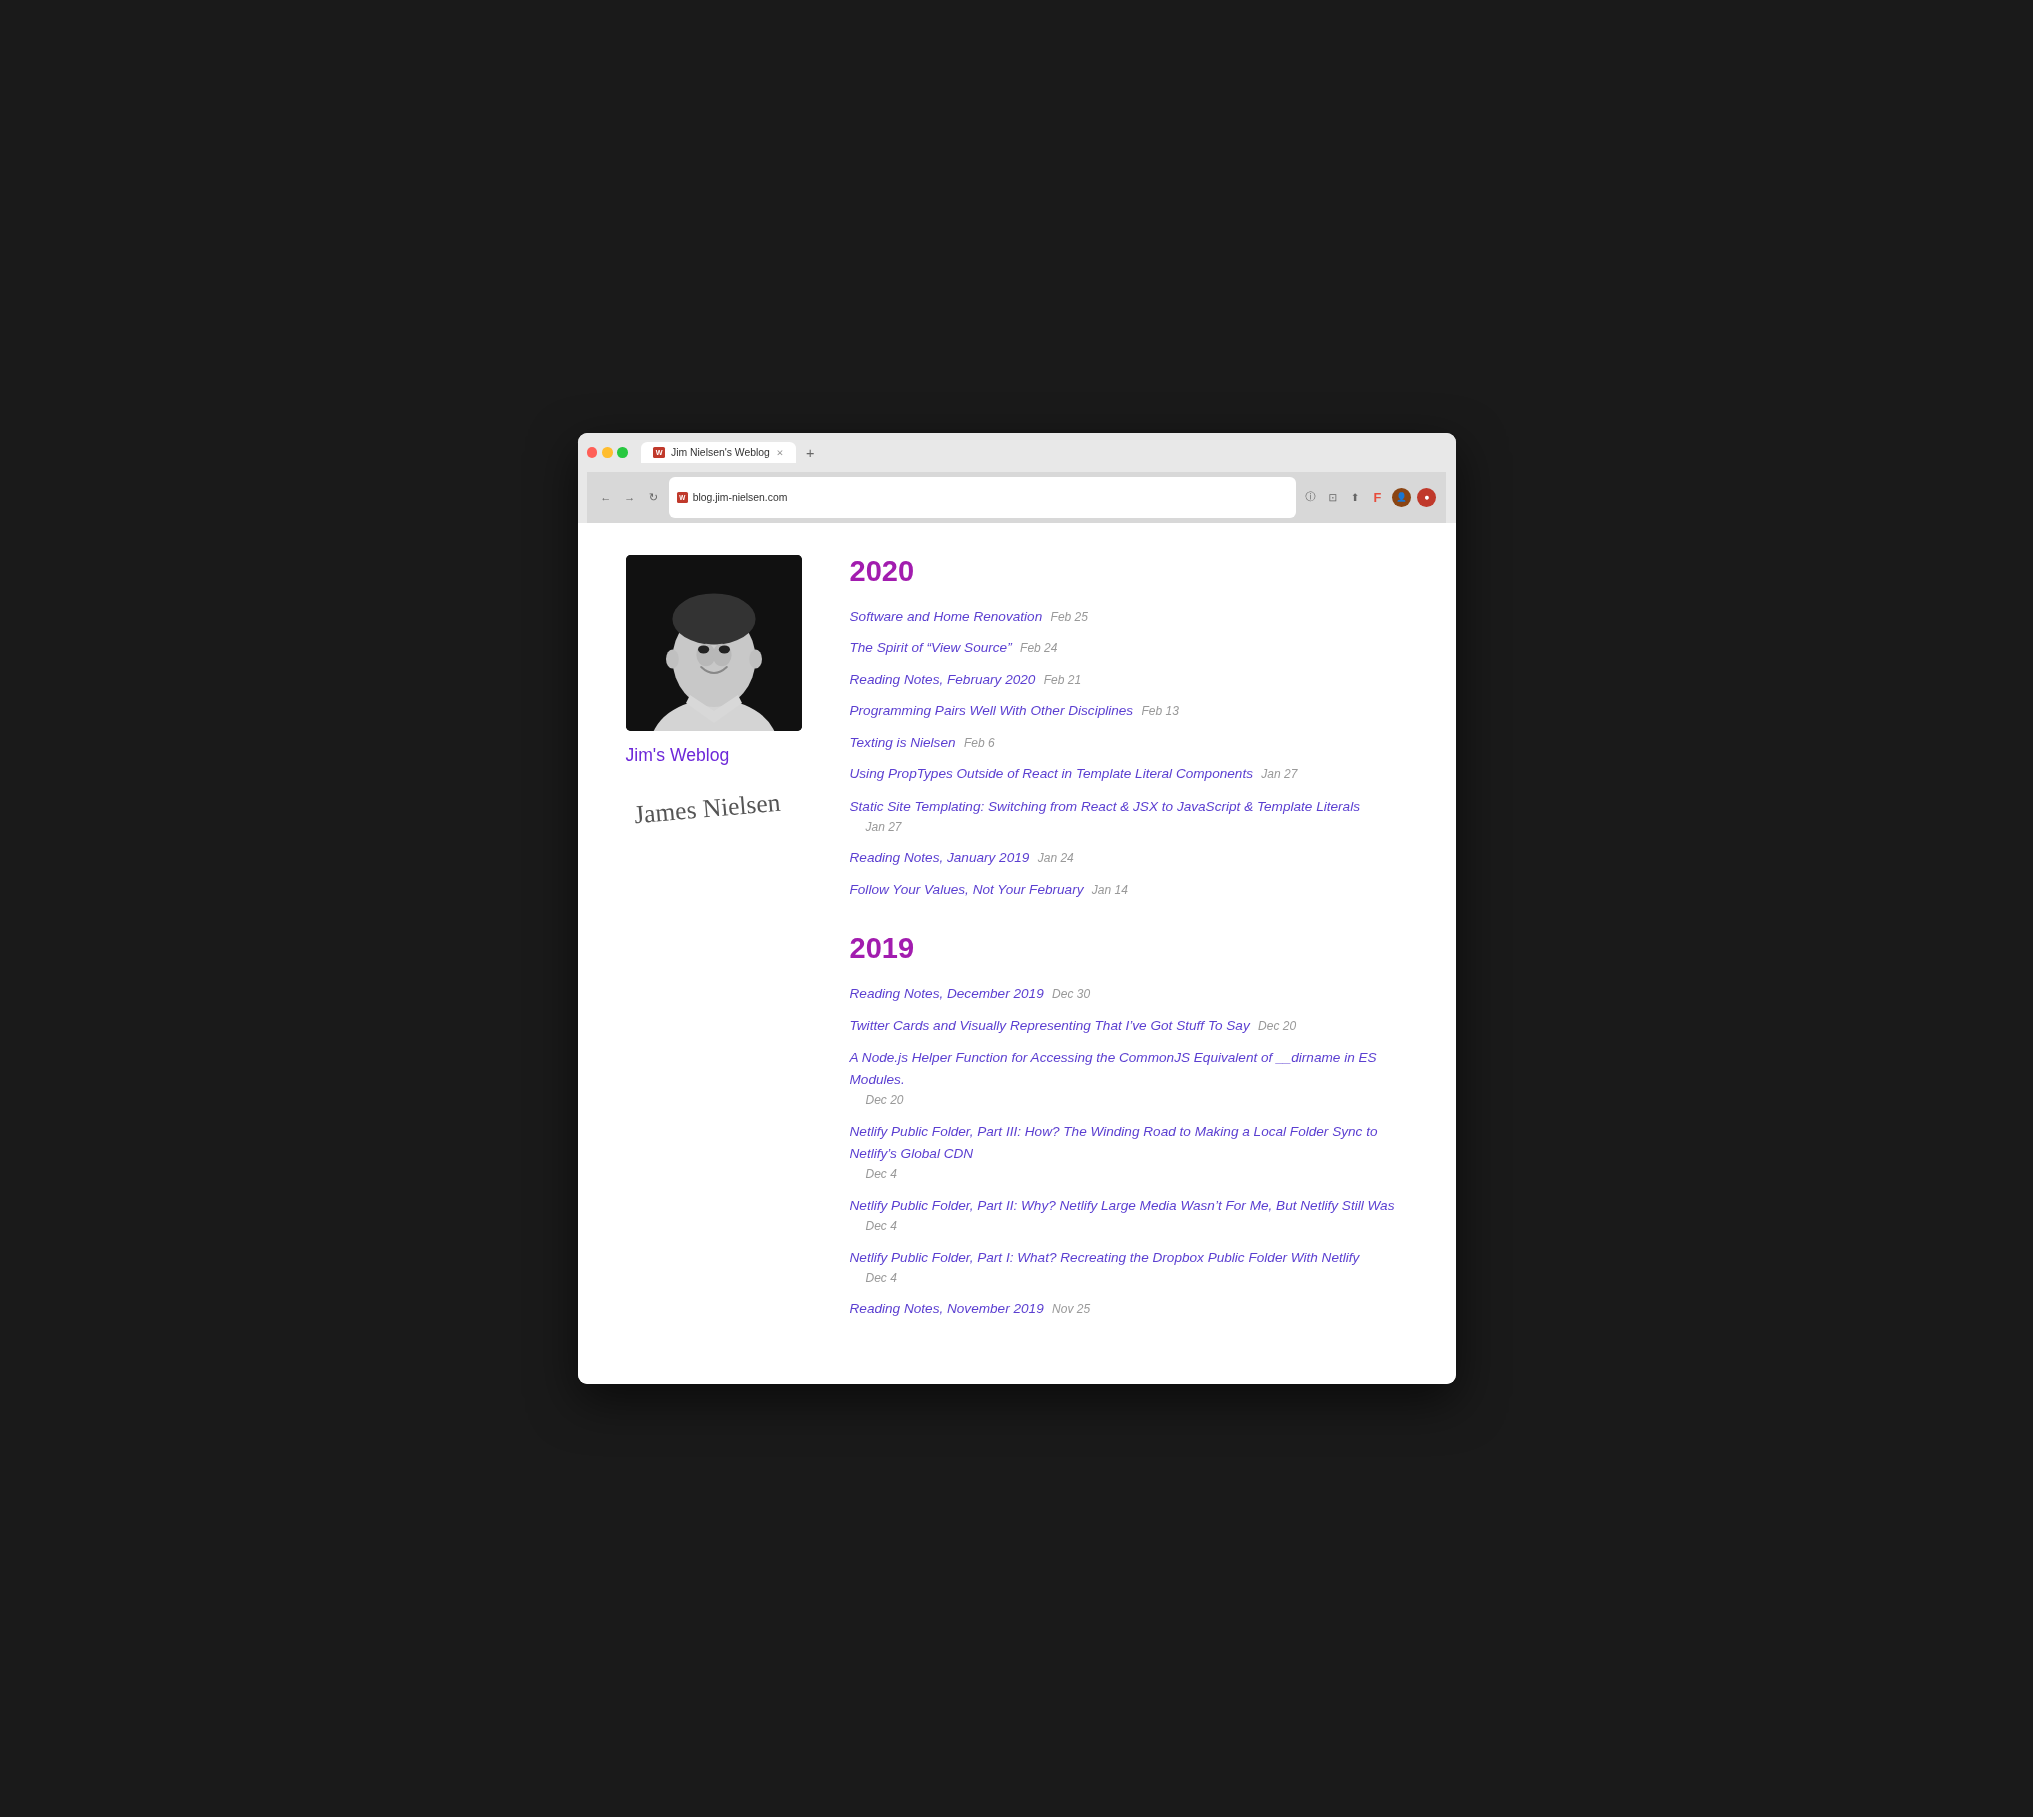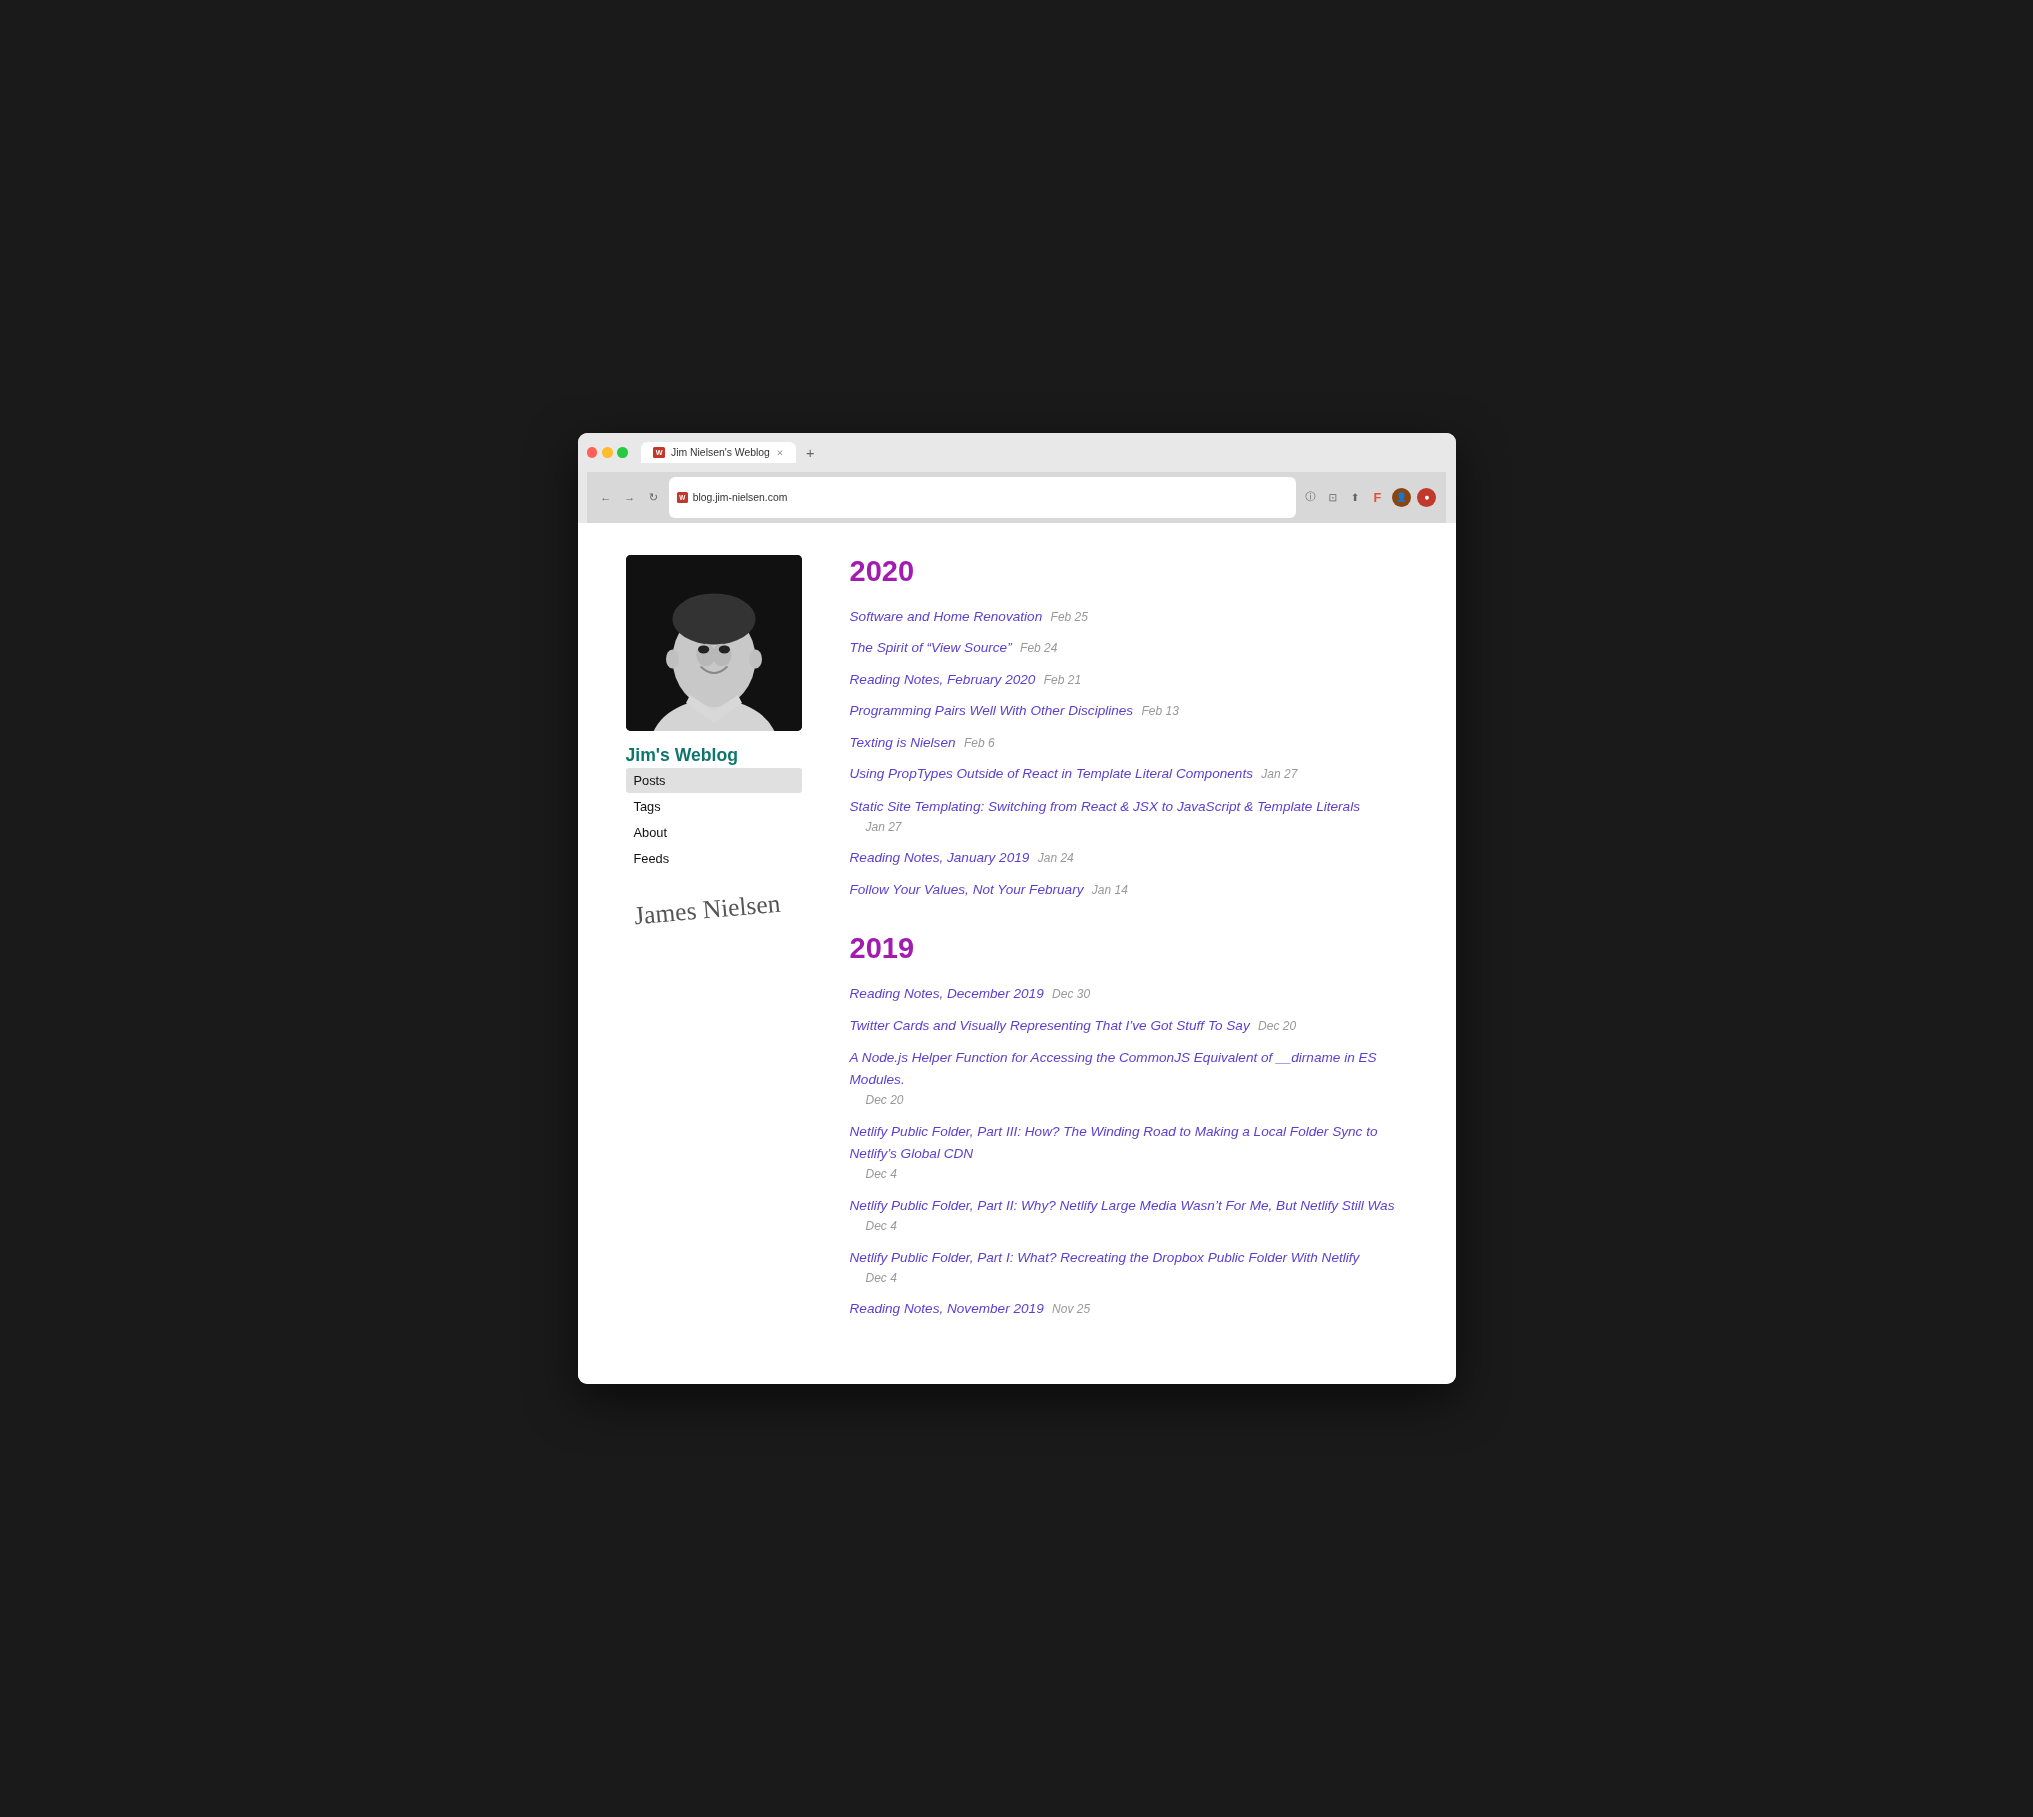--- a/index.html
+++ b/index.html
@@ -217,23 +217,23 @@
     }
 
     
     .profile-photo svg {
       width: 100%;
       height: 100%;
     }
 
     .site-title {
       font-size: 17.6px;
-      font-weight: bold;
-      color: #0f766e;
-      margin-bottom: 2px;
+      font-weight: normal;
+      color: #6d28d9;
+      margin-bottom: 20px;
     }
 
     .nav-list {
       list-style: none;
       margin-bottom: 16px;
     }
 
     .nav-item {
       margin-bottom: 1.6px;
     }
@@ -372,34 +372,20 @@
 
           <ellipse cx="58" cy="130" rx="8" ry="12" fill="#c0c0c0"></ellipse>
           <ellipse cx="162" cy="130" rx="8" ry="12" fill="#c0c0c0"></ellipse>
 
           <path d="M 80 175 L 110 195 L 140 175 L 145 185 L 110 210 L 75 185 Z" fill="#d8d8d8"></path>
         </svg>
       </div>
 
       <div class="site-title">Jim's Weblog</div>
 
-      <ul class="nav-list">
-        <li class="nav-item">
-          <a class="nav-link active" href="#">Posts</a>
-        </li>
-        <li class="nav-item">
-          <a class="nav-link" href="#">Tags</a>
-        </li>
-        <li class="nav-item">
-          <a class="nav-link" href="#">About</a>
-        </li>
-        <li class="nav-item">
-          <a class="nav-link" href="#">Feeds</a>
-        </li>
-      </ul>
 
       <div class="signature">James Nielsen</div>
     </div>
 
     <div class="main-content">
 
       <h2 class="year-heading">2020</h2>
       <ul class="post-list">
         <li class="post-item">
           <a class="post-link" href="#">Software and Home Renovation</a>

